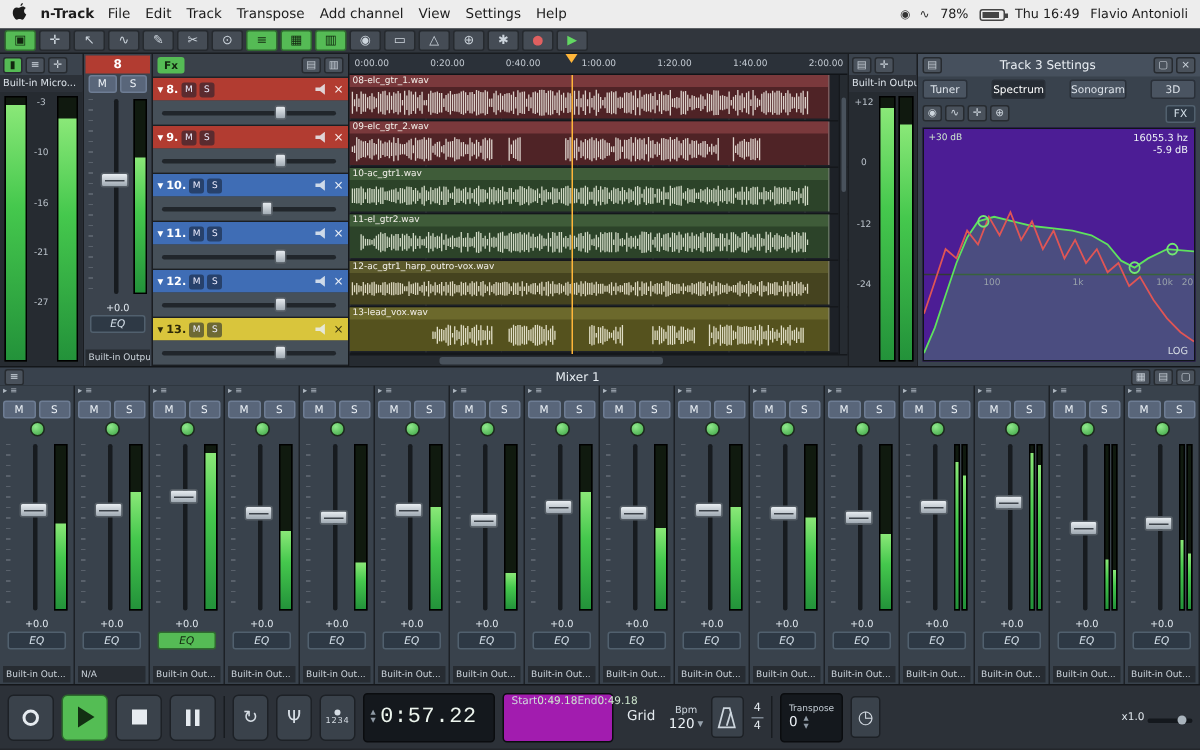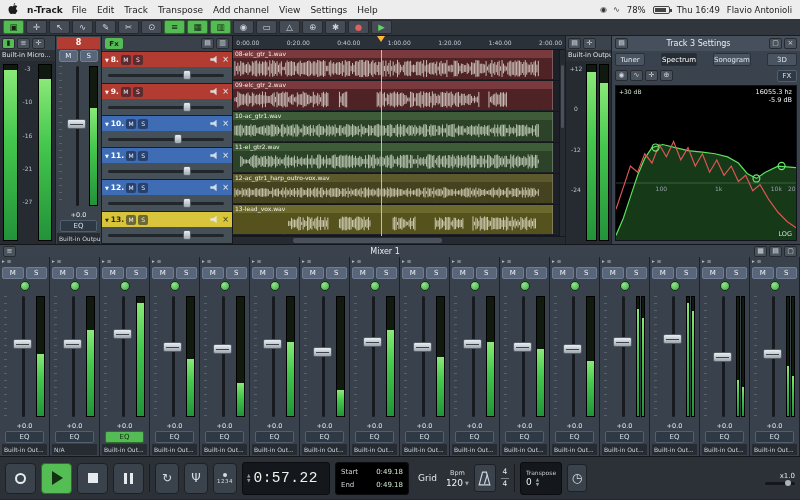--- a/index.html
+++ b/index.html
@@ -41,21 +41,21 @@
 .msbtn{flex:1;background:#59667a;border:1px solid #6e7d94;border-radius:2px;color:#eef3f8;font-size:7px;display:flex;align-items:center;justify-content:center;line-height:1;}
 .fzone{flex:1;position:relative;margin:2px 1px;min-height:0;}
 .ticks{position:absolute;left:1px;top:2px;bottom:2px;width:3px;background:repeating-linear-gradient(to bottom,#59616b 0 1px,transparent 1px 7px);}
 .groove{position:absolute;left:45%;top:2px;bottom:2px;width:3px;background:#171b1f;border-radius:2px;}
 .fhandle{position:absolute;left:calc(45% - 9px);width:19px;height:10px;background:linear-gradient(#e8edf1,#9fa9b2);border:1px solid #555d65;border-radius:2px;z-index:2;}
 .fhandle:after{content:"";position:absolute;left:2px;right:2px;top:4px;height:1px;background:#3c434a;}
 .meterbox{position:absolute;right:1px;top:2px;bottom:2px;width:9px;display:flex;gap:1px;}
 .mbarwrap{flex:1;position:relative;background:#101a0f;border:1px solid #000;}
 .mbar{position:absolute;left:0;right:0;bottom:0;background:linear-gradient(to top,#23923a,#45c84d 60%,#8ae878);}
 .mgain{height:10px;text-align:center;font-size:6.5px;color:#e2e9f0;line-height:10px;flex:none;}
-.meqbtn{height:12px;margin:0 3px 1px;background:#2e3945;border:1px solid #51606e;border-radius:2px;color:#d5e0ea;font-size:7px;display:flex;align-items:center;justify-content:center;flex:none;}
+.meqbtn{height:12px;margin:0 3px 11px;background:#2e3945;border:1px solid #51606e;border-radius:2px;color:#d5e0ea;font-size:7px;display:flex;align-items:center;justify-content:center;flex:none;font-style:italic;}
 .meqbtn.on{background:#55bb55;color:#12260f;border-color:#2f6a2f;}
 .mname{height:11px;background:#272c32;font-size:6px;color:#ccd4dc;line-height:11px;padding:0 2px;white-space:nowrap;overflow:hidden;flex:none;}
 
 
 .tracklist{width:131px;background:#2f353c;border-right:1px solid #14171a;display:flex;flex-direction:column;flex:none;}
 .tl-top{height:16px;display:flex;align-items:center;gap:2px;padding:0 3px;background:#3a414a;border-bottom:1px solid #1e2227;flex:none;}
 .fxbtn{width:18px;height:11px;background:#55bb55;color:#12260f;border-radius:2px;font-size:7px;font-weight:bold;display:inline-flex;align-items:center;justify-content:center;}
 #tl-rows{flex:1;overflow:hidden;}
 .tl-row{height:32px;display:flex;flex-direction:column;border-bottom:1px solid #1b1f23;}
 .tr-head{height:15px;display:flex;align-items:center;gap:2px;padding:0 3px;color:#fff;flex:none;}
@@ -91,21 +91,21 @@
 
 .settings{width:188px;background:#39424d;display:flex;flex-direction:column;flex:none;}
 .sp-title{height:15px;background:#46505d;display:flex;align-items:center;gap:2px;padding:0 3px;flex:none;}
 .sp-title-text{flex:1;text-align:center;font-size:8px;color:#e9eef3;}
 .sp-tabs{height:17px;display:flex;gap:16px;padding:2px 3px;flex:none;}
 .sp-tab{flex:1;background:#4a5461;border:1px solid #2a3039;border-radius:2px;color:#dde3ea;font-size:7px;display:flex;align-items:center;justify-content:center;white-space:nowrap;}
 .sp-tab.active{background:#262c34;color:#fff;}
 .sp-icons{height:15px;display:flex;align-items:center;gap:2px;padding:0 3px;flex:none;}
 #sp-icon-slot{display:flex;gap:2px;}
 .fxbtn2{margin-left:auto;width:20px;height:12px;background:#2e3945;border:1px solid #51606e;border-radius:2px;color:#d5e0ea;font-size:7px;display:inline-flex;align-items:center;justify-content:center;}
-.sp-display{flex:1;margin:2px 3px 3px;background:#000000;border:1px solid #10141a;position:relative;overflow:hidden;min-height:0;text-decoration:underline;}
+.sp-display{flex:1;margin:2px 3px 3px;background:#4c1d95;border:1px solid #10141a;position:relative;overflow:hidden;min-height:0;text-decoration:underline;}
 .spec-svg{position:absolute;left:0;top:0;width:100%;height:100%;}
 .db-top{position:absolute;top:2px;left:3px;font-size:6px;color:#cfe8cf;z-index:2;}
 .readout{position:absolute;top:2px;right:4px;text-align:right;font-size:6.5px;color:#eef3f7;z-index:2;display:flex;flex-direction:column;line-height:1.3;}
 .log{position:absolute;bottom:2px;right:4px;font-size:6.5px;color:#d8dee4;z-index:2;}
 .flabel{position:absolute;font-size:6px;color:#98a1a9;z-index:2;}
 
 
 .mixer-title{height:13px;background:#39424d;border-top:1px solid #14171a;display:flex;align-items:center;padding:0 3px;gap:2px;flex:none;}
 .mixer-title-text{flex:1;text-align:center;font-size:8px;color:#e7edf2;}
 .mstrips{height:199px;display:flex;background:#23272c;flex:none;}
@@ -127,38 +127,38 @@
 .pause-ic{display:flex;gap:3px;}
 .pause-ic i{width:3px;height:11px;background:#e6ebf0;display:block;}
 .glyph{font-size:12px;color:#d6dde4;line-height:1;}
 .cnt{flex-direction:column;gap:1px;}
 .dot{width:4px;height:4px;background:#d6dde4;border-radius:50%;}
 .cntlbl{font-size:5.5px;color:#d6dde4;letter-spacing:.5px;}
 .time-panel{width:88px;height:33px;background:#14181d;border:1px solid #0a0c0f;border-radius:3px;display:flex;align-items:center;gap:3px;padding:0 4px;flex:none;}
 .tiny-arrows,.tiny-arrows2{display:flex;flex-direction:column;font-size:4.5px;color:#8f9aa5;line-height:1.2;}
 .tiny-arrows i,.tiny-arrows2 i{font-style:normal;}
 .digits{font-family:Liberation Mono, monospace;font-size:14.5px;color:#edf5ee;letter-spacing:.5px;}
-.startend{width:74px;height:33px;background:#000000;border:1px solid #0a0c0f;border-radius:3px;display:flex;flex-direction:column;justify-content:space-evenly;padding:0 5px;flex:none;font-size:7px;}
+.startend{width:74px;height:33px;background:#a21caf;border:1px solid #0a0c0f;border-radius:3px;display:flex;flex-direction:row;justify-content:space-evenly;padding:0 5px;flex:none;font-size:7px;}
 .serow{display:flex;justify-content:space-between;}
 .seval{color:#cfe8cf;}
 .gridbtn{font-size:9px;color:#e4eaef;padding:0 4px;}
 .bpmbox{display:flex;flex-direction:column;align-items:center;gap:1px;font-size:6.5px;color:#cdd5dd;}
 .bpmval{display:flex;align-items:center;gap:2px;font-size:9px;color:#eef3f8;}
 .bpmval .dd{font-size:5px;color:#97a2ad;font-style:normal;}
 .metro{width:22px;height:28px;background:#3a424b;border:1px solid #1d2126;border-radius:3px;display:flex;align-items:center;justify-content:center;flex:none;}
 .metro-ic{width:13px;height:15px;}
 .sig{display:flex;flex-direction:column;align-items:center;font-size:7.5px;color:#e4eaef;line-height:1.1;}
 .sig i{width:8px;height:1px;background:#7b8590;margin:1px 0;}
 .tsep{width:1px;height:28px;background:#181c20;flex:none;}
 .transpose{height:33px;background:#14181d;border:1px solid #0a0c0f;border-radius:3px;display:flex;flex-direction:column;justify-content:center;padding:1px 5px;gap:1px;}
 .trlbl{font-size:6px;color:#c3ccd4;}
 .trrow{display:flex;align-items:center;gap:4px;}
 .trval{font-size:9px;color:#eef3f8;}
 .clockbtn{width:20px;height:28px;display:flex;align-items:center;justify-content:center;background:#3a424b;border:1px solid #1d2126;border-radius:3px;}
-.speed{display:flex;flex-direction:column;align-items:flex-end;gap:2px;margin-left:auto;}
+.speed{display:flex;flex-direction:row;align-items:flex-end;gap:2px;margin-left:auto;}
 .spdlbl{font-size:7px;color:#dfe6ec;}
 .spdslider{width:30px;height:3px;background:#14181d;border-radius:2px;position:relative;}
 .spdslider i{position:absolute;top:-2px;left:65%;width:6px;height:6px;background:#aab4bd;border-radius:50%;}
 </style>
 </head>
 <body>
 
 <div class="app">
 
   <div class="menubar">

